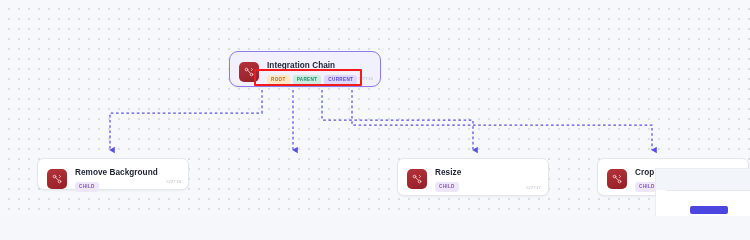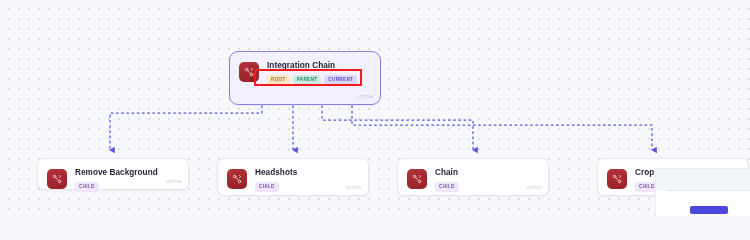--- a/index.html
+++ b/index.html
@@ -162,21 +162,21 @@
     </defs>
     <g fill="none" stroke="#5b4fe0" stroke-width="1.25" stroke-dasharray="2.6 2.6" stroke-linecap="butt">
 
       <path d="M262,90 L262,113 L110,113 L110,150" marker-end="url(#arrow)"></path>
       <path d="M293,90 L293,150" marker-end="url(#arrow)"></path>
       <path d="M322,90 L322,120 L473,120 L473,150" marker-end="url(#arrow)"></path>
       <path d="M352,90 L352,125 L652,125 L652,150" marker-end="url(#arrow)"></path>
     </g>
   </svg>
 
-  <div class="node node-root" id="node-root" style="left:229px; top:51px; width:152px; height:54px;">
+  <div class="node node-root" id="node-root" style="left:229px; top:51px; width:152px; height:36px;">
     <div class="node-inner">
       <span class="node-icon">
         <svg width="12" height="12" viewBox="0 0 24 24" fill="none" stroke="#f0c3c6" stroke-width="2" stroke-linecap="round">
           <circle cx="7" cy="7" r="2.6"></circle>
           <circle cx="17" cy="17" r="2.6"></circle>
           <path d="M9.4 8.8 L14.8 14.6"></path>
           <path d="M17 5 L19 7 L17 9"></path>
         </svg>
       </span>
       <div class="node-body">
@@ -206,52 +206,33 @@
       <div class="node-body">
         <div class="node-title">Remove Background</div>
         <div class="badge-row">
           <span class="badge badge-child">CHILD</span>
         </div>
       </div>
       <span class="node-id">#27719</span>
     </div>
   </div>
 
-  <div class="node" style="left:217px; top:158px; width:152px; height:38px;">
-    <div class="node-inner">
-      <span class="node-icon">
-        <svg width="12" height="12" viewBox="0 0 24 24" fill="none" stroke="#f0c3c6" stroke-width="2" stroke-linecap="round">
-          <circle cx="7" cy="7" r="2.6"></circle>
-          <circle cx="17" cy="17" r="2.6"></circle>
-          <path d="M9.4 8.8 L14.8 14.6"></path>
-          <path d="M17 5 L19 7 L17 9"></path>
-        </svg>
-      </span>
-      <div class="node-body">
-        <div class="node-title">Headshots</div>
-        <div class="badge-row">
-          <span class="badge badge-child">CHILD</span>
-        </div>
-      </div>
-      <span class="node-id">#27720</span>
-    </div>
-  </div>
 
   <div class="node" style="left:397px; top:158px; width:152px; height:38px;">
     <div class="node-inner">
       <span class="node-icon">
         <svg width="12" height="12" viewBox="0 0 24 24" fill="none" stroke="#f0c3c6" stroke-width="2" stroke-linecap="round">
           <circle cx="7" cy="7" r="2.6"></circle>
           <circle cx="17" cy="17" r="2.6"></circle>
           <path d="M9.4 8.8 L14.8 14.6"></path>
           <path d="M17 5 L19 7 L17 9"></path>
         </svg>
       </span>
       <div class="node-body">
-        <div class="node-title">Chain</div>
+        <div class="node-title">Resize</div>
         <div class="badge-row">
           <span class="badge badge-child">CHILD</span>
         </div>
       </div>
       <span class="node-id">#27717</span>
     </div>
   </div>
 
   <div class="node" style="left:577px; top:158px; width:152px; height:38px;margin-left:20px;">
     <div class="node-inner">

